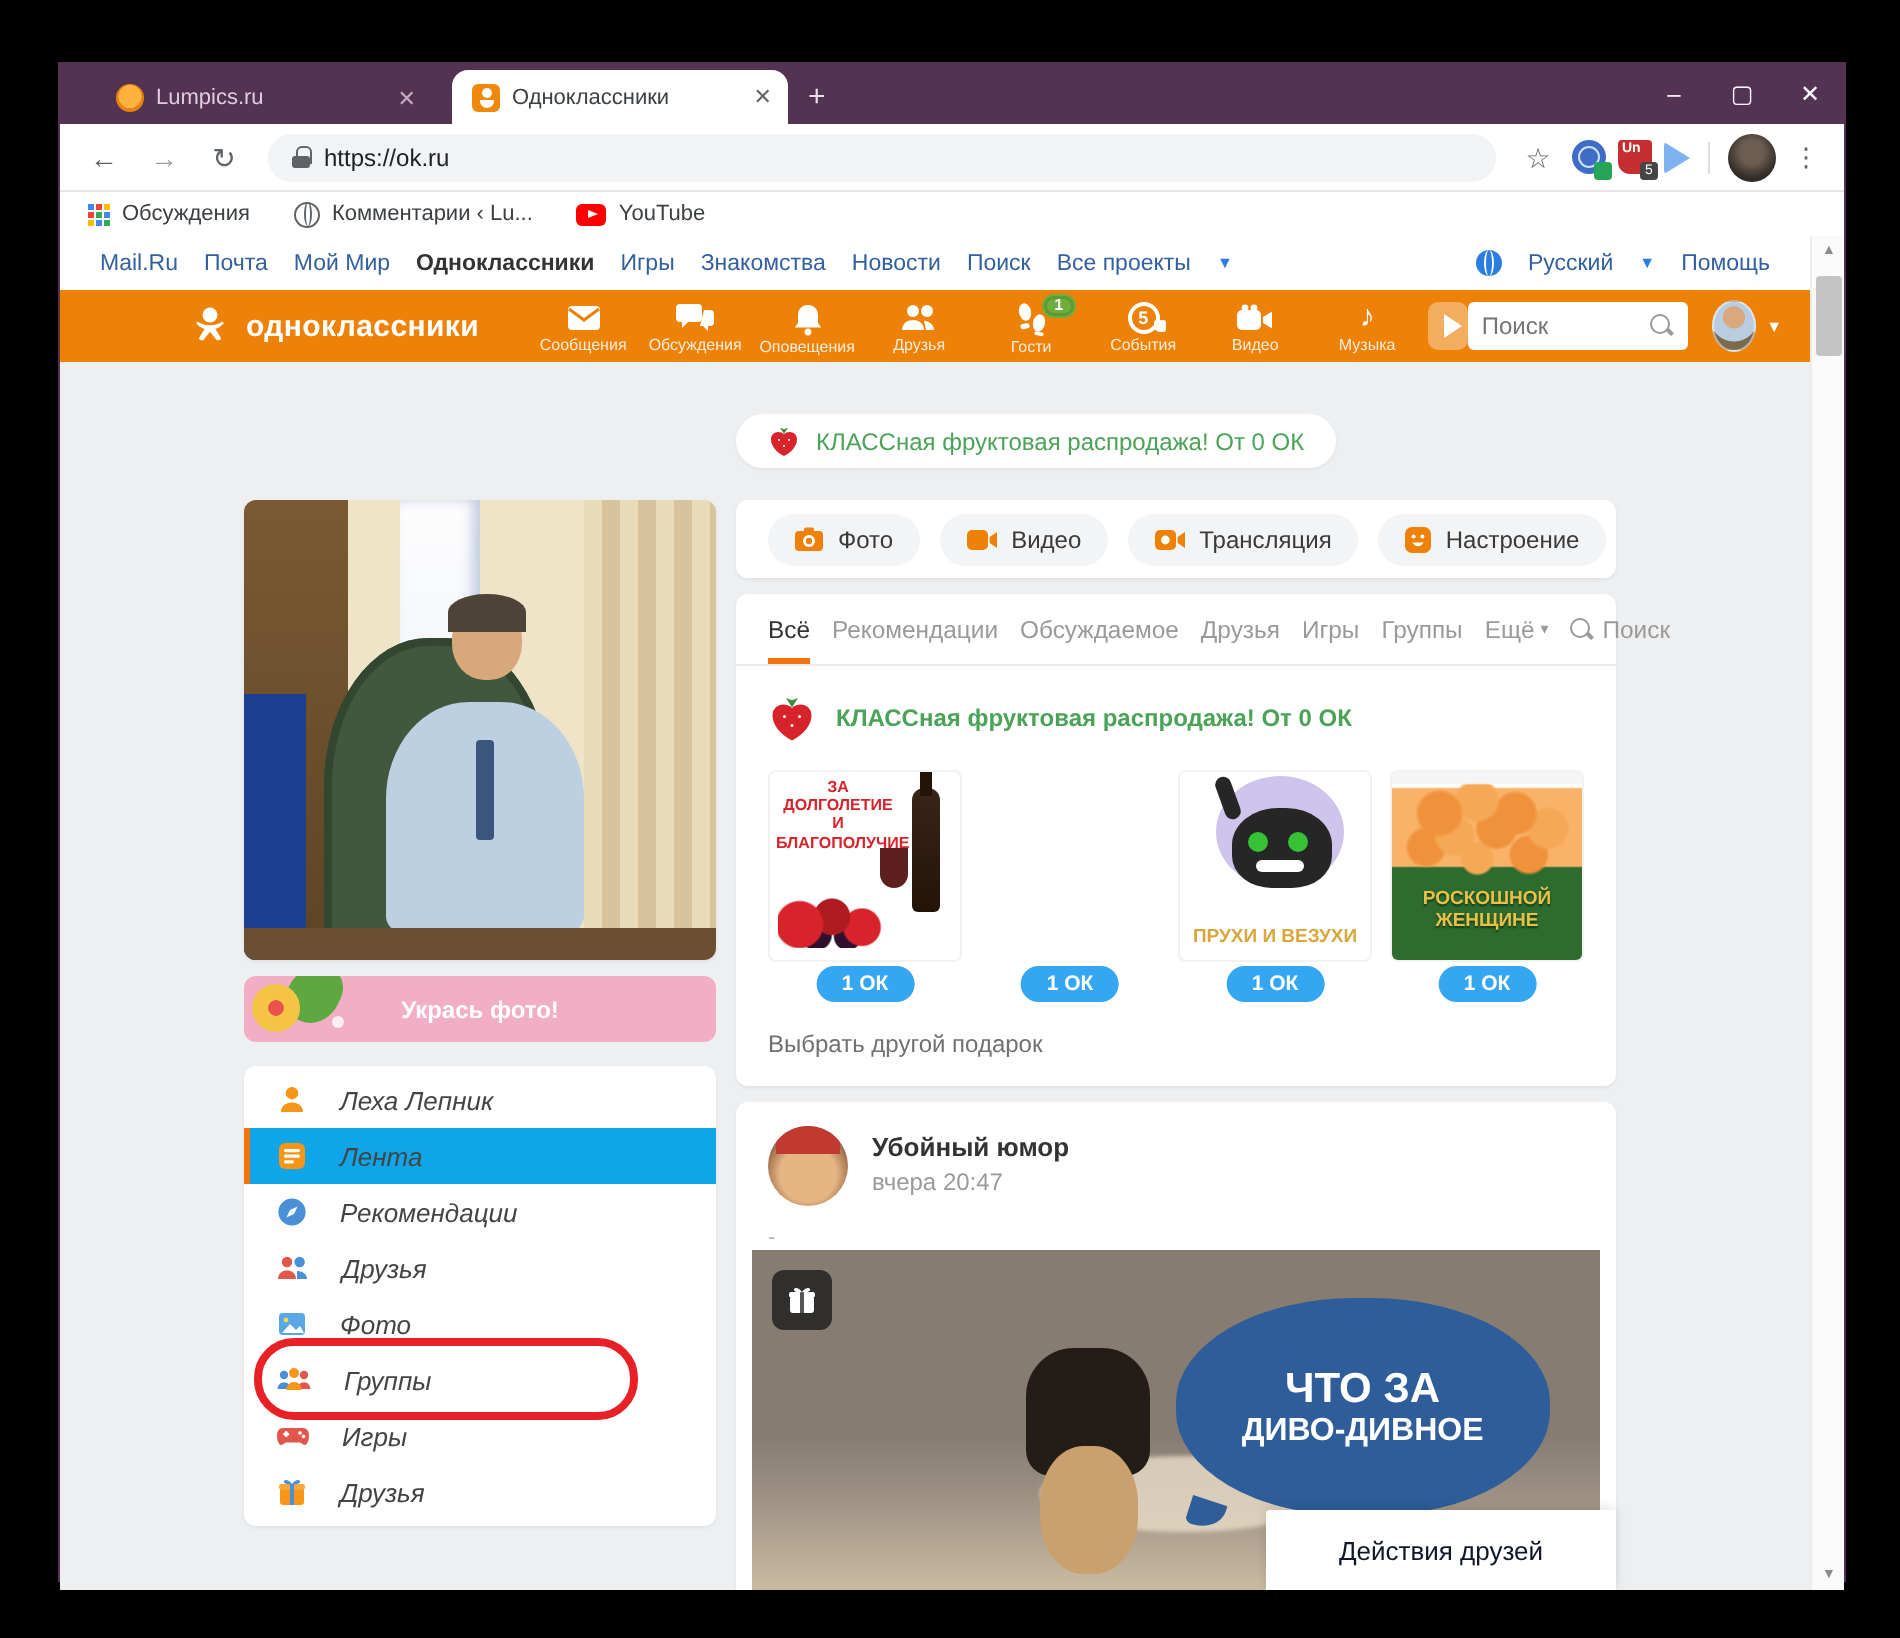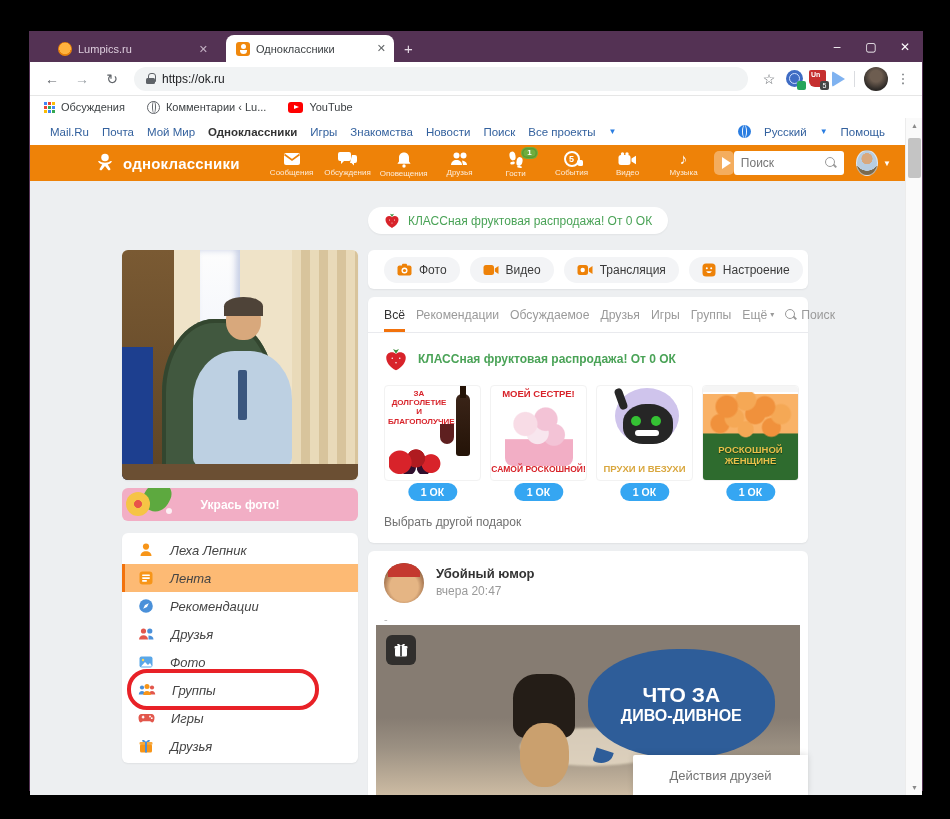--- a/index.html
+++ b/index.html
@@ -111,21 +111,21 @@
   .ph-desk { left:0; bottom:0; width:100%; height:7%; background:#6b4f33; }
 
   .decor-banner { margin-top:8px; height:33px; background:#f2aec5; border-radius:6px; position:relative; display:flex; align-items:center; justify-content:center; overflow:hidden; }
   .decor-banner b { color:#fff; font-size:12px; }
   .fl-leaf { position:absolute; left:22px; top:-6px; width:26px; height:30px; background:#5da93f; border-radius:60% 40% 55% 45%; transform:rotate(25deg); }
   .fl-flower { position:absolute; left:4px; top:4px; width:24px; height:24px; background:radial-gradient(circle at 50% 50%, #e8534a 0 22%, #f6c445 24% 100%); border-radius:50%; }
   .fl-dot { position:absolute; left:44px; top:20px; width:6px; height:6px; background:#fff; border-radius:50%; opacity:.8; }
 
   .menu-card { margin-top:12px; padding:3px 0;font-style:italic; }
   .mi { height:28px; display:flex; align-items:center; gap:16px; padding:0 16px; font-size:13px; color:#444; position:relative; }
-  .mi.active { background:#fdba74; box-shadow:inset 3px 0 0 #f2720c; }
+  .mi.active { background:#0ea5e9; box-shadow:inset 3px 0 0 #f2720c; }
   .mi svg { flex:0 0 auto; }
   .annot { position:absolute; left:97px; top:488px; width:192px; height:41px; border:4px solid #e82127; border-radius:20px; pointer-events:none; z-index:5; }
 
   
   .mcol { position:absolute; left:338px; top:69px; width:440px; }
   .compose-top { height:48px; display:flex; align-items:center; padding:0 16px; border-bottom:1px solid #efefef; }
   .compose-top input { flex:1; border:0; outline:0; font-size:14px; color:#333; font-family:"Liberation Sans",sans-serif; }
   .compose-top input::placeholder { color:#9a9a9a; }
   .aa-ic { width:24px; height:24px; border-radius:5px; background:linear-gradient(135deg,#9fd8f0 0 40%,#f0b8d8 60% 100%); color:#fff; font-size:11px; font-weight:bold; display:flex; align-items:center; justify-content:center; }
   .compose-btns { height:39px; display:flex; align-items:center; gap:10px; padding:0 16px; }
@@ -174,21 +174,21 @@
   .pi-giftbadge { position:absolute; left:10px; top:10px; width:30px; height:30px; background:rgba(30,30,30,.82); border-radius:6px; display:flex; align-items:center; justify-content:center; }
   .pi-cloud { position:absolute; left:34%; top:38%; width:34%; height:14%; background:#e9ddc8; border-radius:50%; filter:blur(1px); opacity:.8; }
   .pi-man { position:absolute; left:24%; top:18%; width:32%; height:90%; }
   .pi-hat { position:absolute; left:26%; top:0; width:46%; height:26%; background:#241d17; border-radius:38% 38% 20% 20%; }
   .pi-face { position:absolute; left:31%; top:20%; width:36%; height:26%; background:#caa06e; border-radius:45%; }
   .pi-bubble { position:absolute; right:6%; top:9%; width:44%; height:40%; background:#2e5d99; border-radius:48%; display:flex; flex-direction:column; align-items:center; justify-content:center; }
   .pi-bubble::after { content:""; position:absolute; left:6px; bottom:-6px; width:18px; height:14px; background:#2e5d99; border-radius:0 0 80% 20%; transform:rotate(18deg); }
   .pi-b1 { color:#fff; font-weight:bold; font-size:21px; line-height:1.1; }
   .pi-b2 { color:#fff; font-weight:bold; font-size:16px; line-height:1.2; }
 
-  .friends-actions { position:absolute; left:603px; bottom:0; width:175px; height:40px; background:#fff; box-shadow:0 -1px 6px rgba(0,0,0,.12); display:flex; align-items:center; justify-content:center; font-size:13px; color:#737373; border-radius:2px 0 0 0; z-index:6; }
+  .friends-actions { position:absolute; left:603px; bottom:0; width:175px; height:40px; background:#fff; box-shadow:0 -1px 6px rgba(0,0,0,.12); display:flex; align-items:center; justify-content:center; font-size:13px; color:#0f172a; border-radius:2px 0 0 0; z-index:6; }
 
   
   .scrollbar { position:absolute; right:0; top:0; width:17px; height:677px; background:#fafafa; border-left:1px solid #ececec; }
   .sb-arrow { position:absolute; left:0; width:17px; height:15px; color:#8a8a8a; font-size:7px; text-align:center; line-height:15px; }
   .sb-up { top:0; }
   .sb-down { bottom:0; }
   .sb-thumb { position:absolute; left:2px; top:20px; width:13px; height:40px; background:#c4c4c4; border-radius:2px; }
 </style>
 </head>
 <body>
@@ -549,25 +549,20 @@
               <div class="gift g1">
                 <div class="gift-art">
                   <span class="a-bottle"></span>
                   <span class="a-glass"></span>
                   <span class="a-berries"></span>
                   <span class="gcap-top">ЗА ДОЛГОЛЕТИЕ И БЛАГОПОЛУЧИЕ</span>
                 </div>
                 <span class="gprice">1 ОК</span>
               </div>
               <div class="gift g2">
-                <div class="gift-art">
-                  <span class="a-basket"></span>
-                  <span class="gcap-top">МОЕЙ СЕСТРЕ!</span>
-                  <span class="gcap-bottom">САМОЙ РОСКОШНОЙ!</span>
-                </div>
                 <span class="gprice">1 ОК</span>
               </div>
               <div class="gift g3">
                 <div class="gift-art">
                   <span class="a-lav"></span>
                   <span class="a-tail"></span>
                   <span class="a-cat"></span>
                   <span class="gcap-bottom">ПРУХИ И ВЕЗУХИ</span>
                 </div>
                 <span class="gprice">1 ОК</span>

